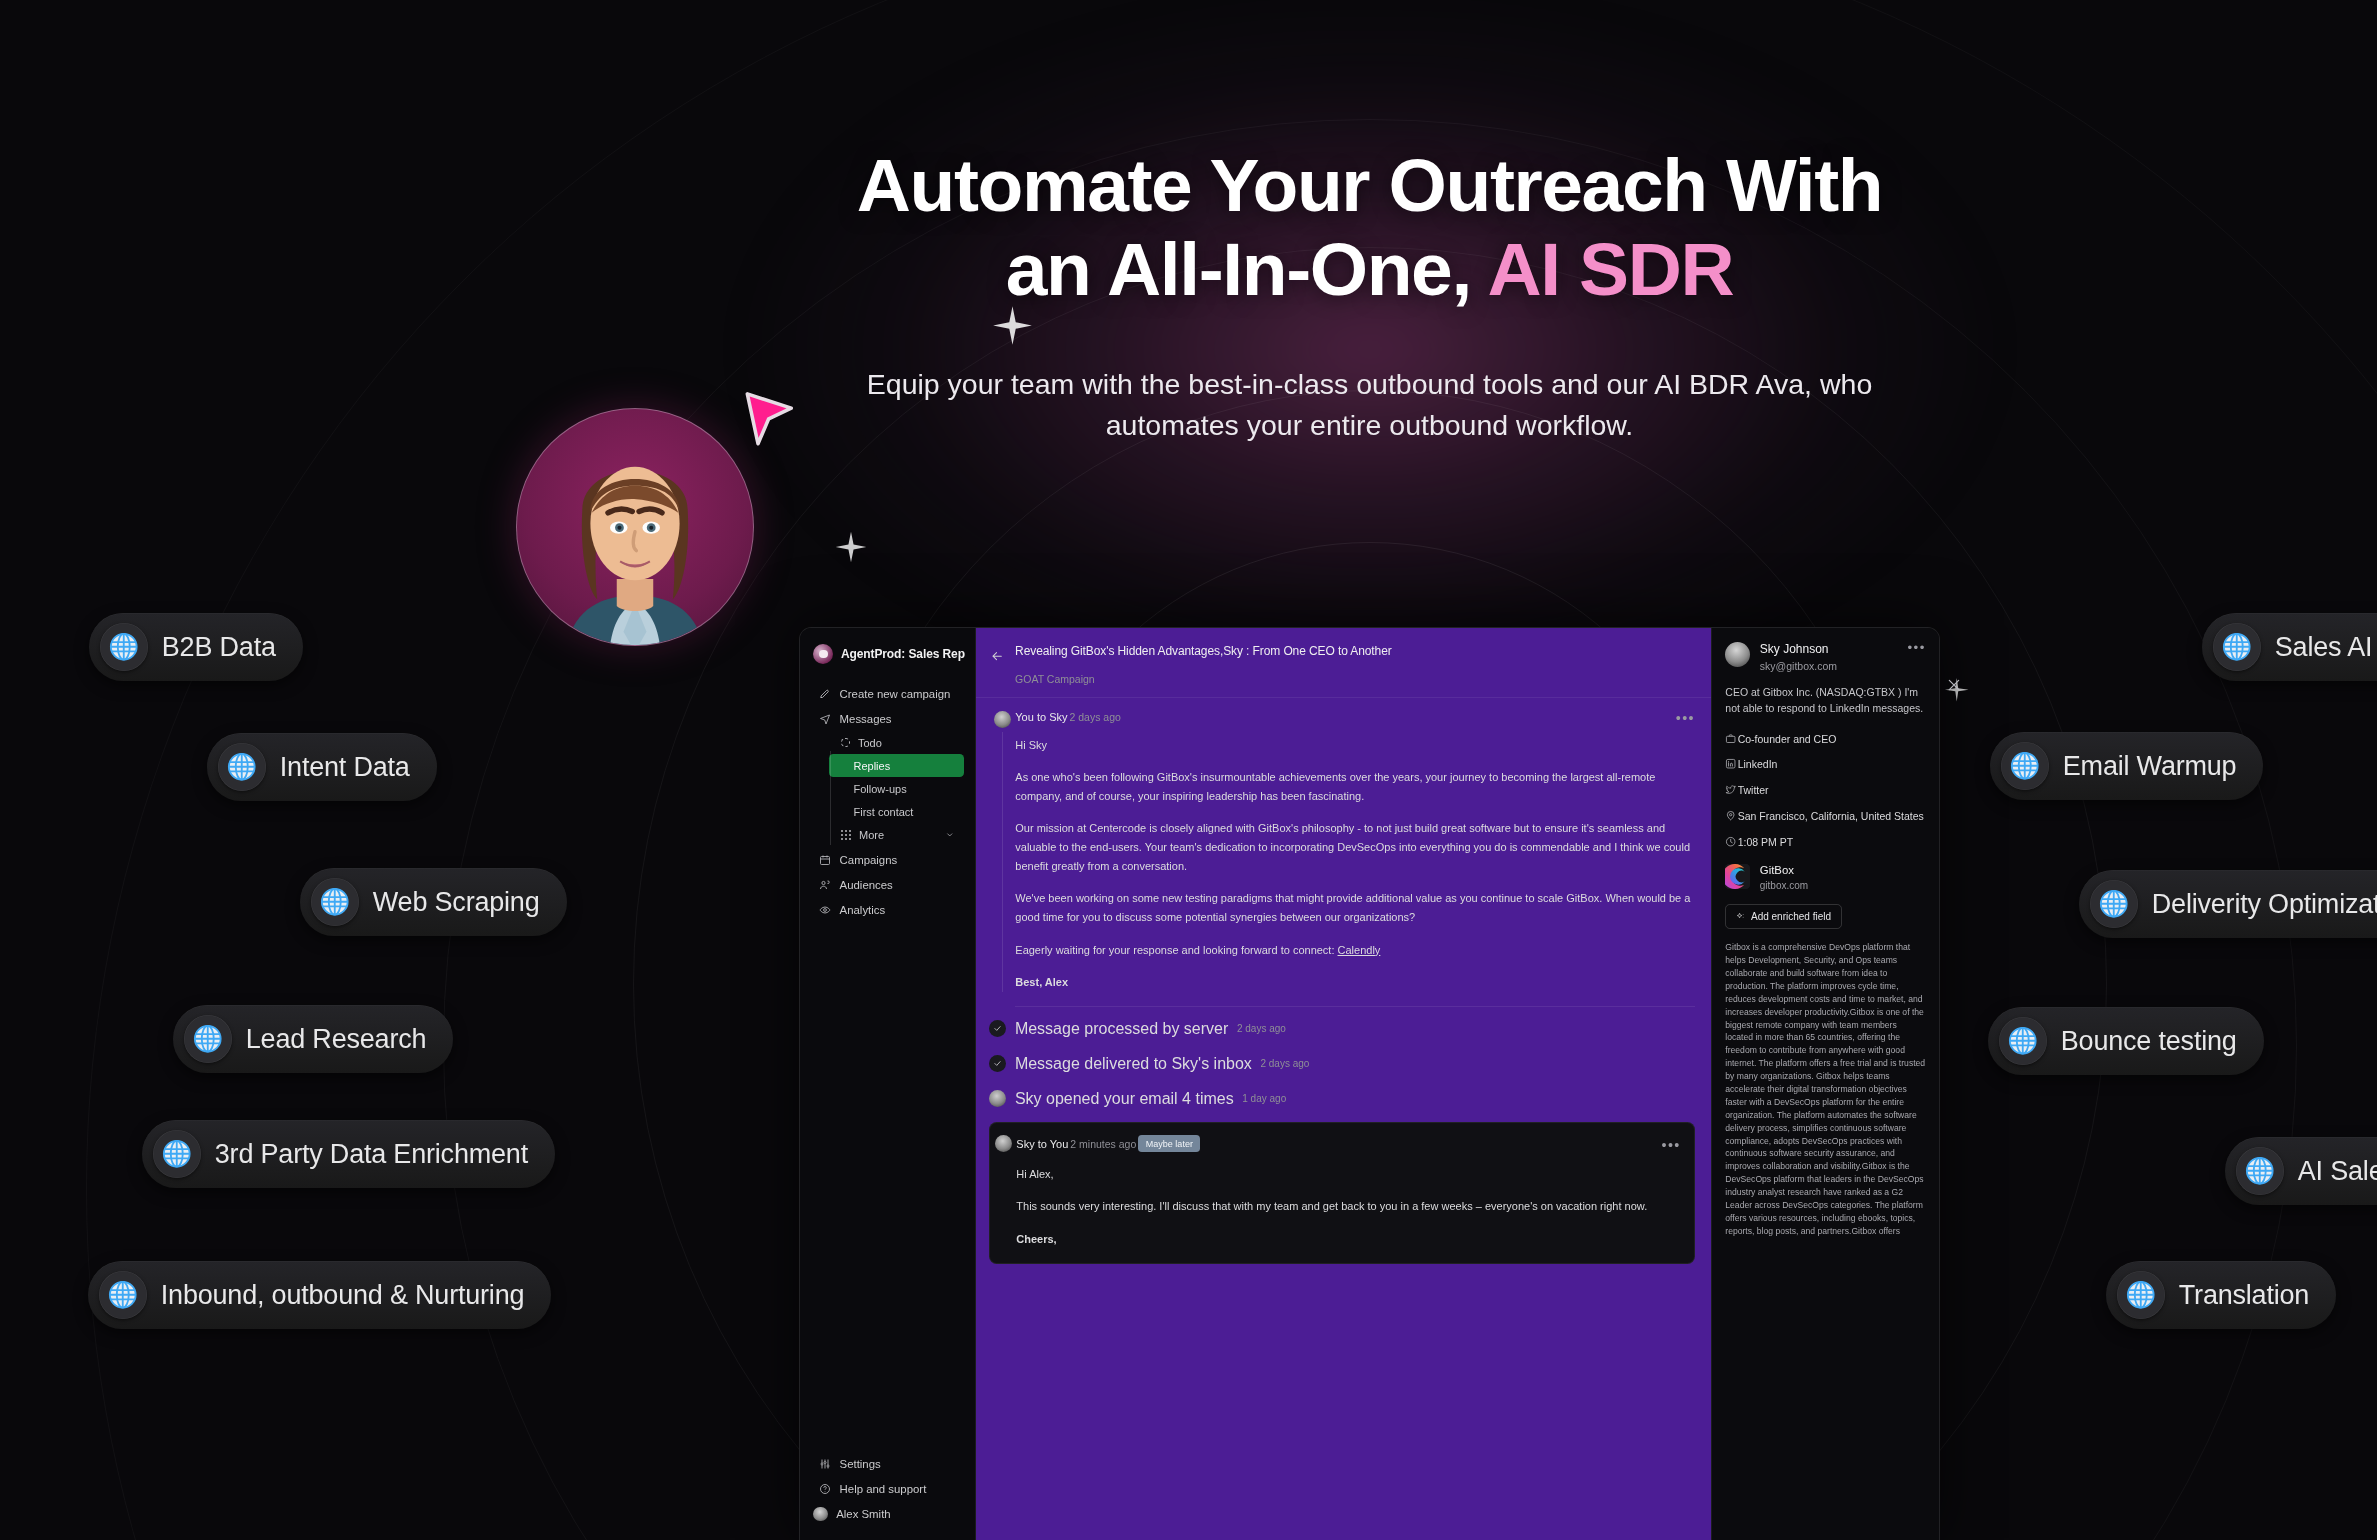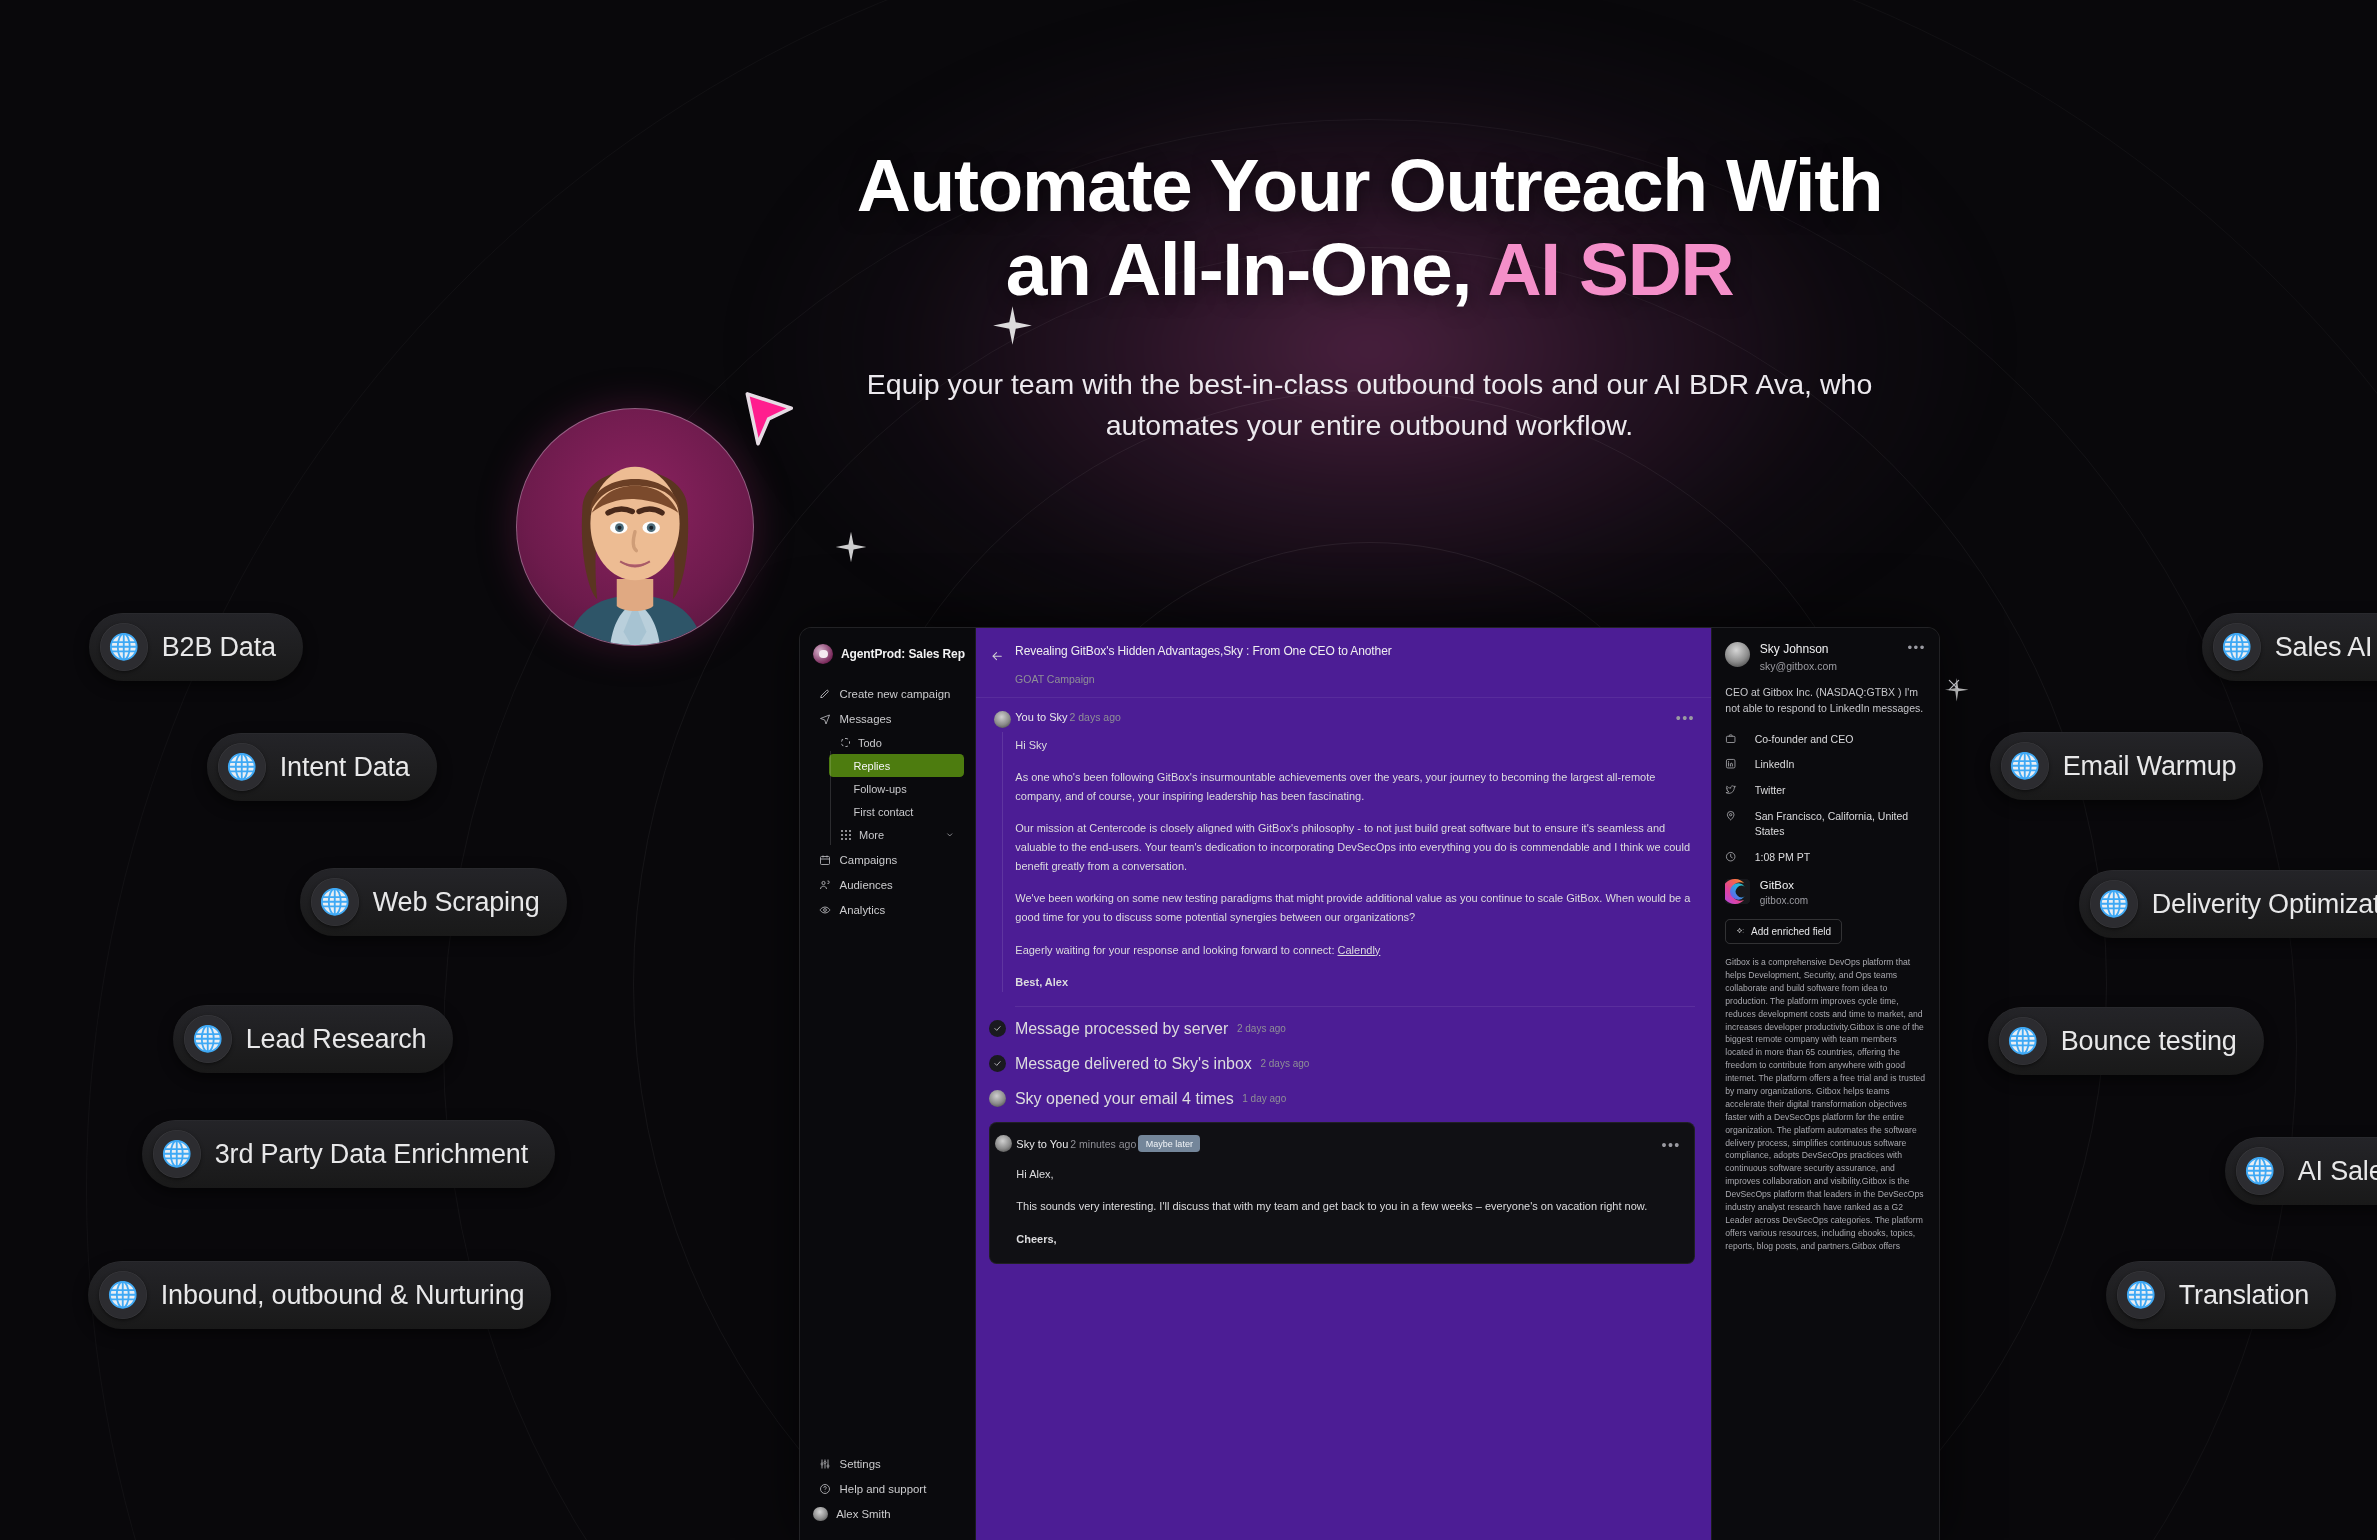--- a/index.html
+++ b/index.html
@@ -140,21 +140,21 @@
   .nav-sub-wrap { position:relative; margin-left:28.5px; padding-left:0; }
   .nav-sub-wrap::before {
     content:""; position:absolute; left:1px; top:20px; bottom:1.9px;
     width:1px; background:rgba(255,255,255,0.14);
   }
   .sub-item {
     display:flex; align-items:center; gap:7.6px;
     height:23px; padding:0 7.6px 0 12.4px;
     font-size:11px; color:#c9c9cc; border-radius:4.3px; margin-right:11.4px;
   }
-  .sub-item.active { background:#4d7c0f; color:#f4f4f5; }
+  .sub-item.active { background:#15803d; color:#f4f4f5; }
   .sub-item .circ { width:9.5px; height:9.5px; border-radius:50%; border:1px dashed #b9b9bd; flex:0 0 auto; }
   .sub-item.indent { padding-left:25px; }
   .more-row {
     display:flex; align-items:center; gap:7.6px;
     height:24px; padding-left:12.4px; padding-right:9.5px;
     font-size:11px; color:#c9c9cc; margin-right:11.4px;
   }
   .dots3 { width:10.5px; height:10.5px; flex:0 0 auto; display:grid; grid-template-columns:repeat(3,1fr); gap:1.4px; }
   .dots3 i { width:1.9px; height:1.9px; border-radius:50%; background:#b9b9bd; display:block; }
   .chev { margin-left:auto; width:9.5px; height:9.5px; }
@@ -232,21 +232,21 @@
   .contact-head { display:flex; align-items:flex-start; gap:9.5px; }
   .contact-av {
     width:25px; height:25px; border-radius:50%; flex:0 0 auto;
     background:radial-gradient(circle at 45% 32%, #d6d6d6 0%, #8c8c8c 55%, #303030 100%);
   }
   .contact-name { font-size:12px; color:#f1f1f2; font-weight:500; }
   .contact-mail { font-size:10.5px; color:#9b9ba1; margin-top:3.3px; }
   .contact-more { margin-left:auto; color:#9a9aa1; font-size:13.3px; letter-spacing:1.4px; line-height:0.5; padding-top:2.9px; }
   .contact-bio { font-size:10.5px; line-height:1.55; color:#c7c7cb; margin-top:12.4px; }
   .fact-list { margin-top:15px; }
-  .fact { display:flex; align-items:flex-start; gap:18px; margin-bottom:11px; }
+  .fact { display:flex; align-items:flex-start; gap:1px; margin-bottom:11px; }
   .fact svg { width:11.4px; height:11.4px; flex:0 0 auto; margin-top:1px; }
   .fact-txt { font-size:10.5px; color:#dcdcde; line-height:1.42; }
   .company { display:flex; align-items:flex-start; gap:9.5px; margin-top:14.3px; }
   .company-logo {
     width:25px; height:25px; border-radius:4.3px; flex:0 0 auto;
     background:#18181c; display:flex; align-items:center; justify-content:center; overflow:hidden;
   }
   .company-name { font-size:11.4px; color:#f1f1f2; }
   .company-url { font-size:10px; color:#9b9ba1; margin-top:3.8px; }
   .enrich-btn {

